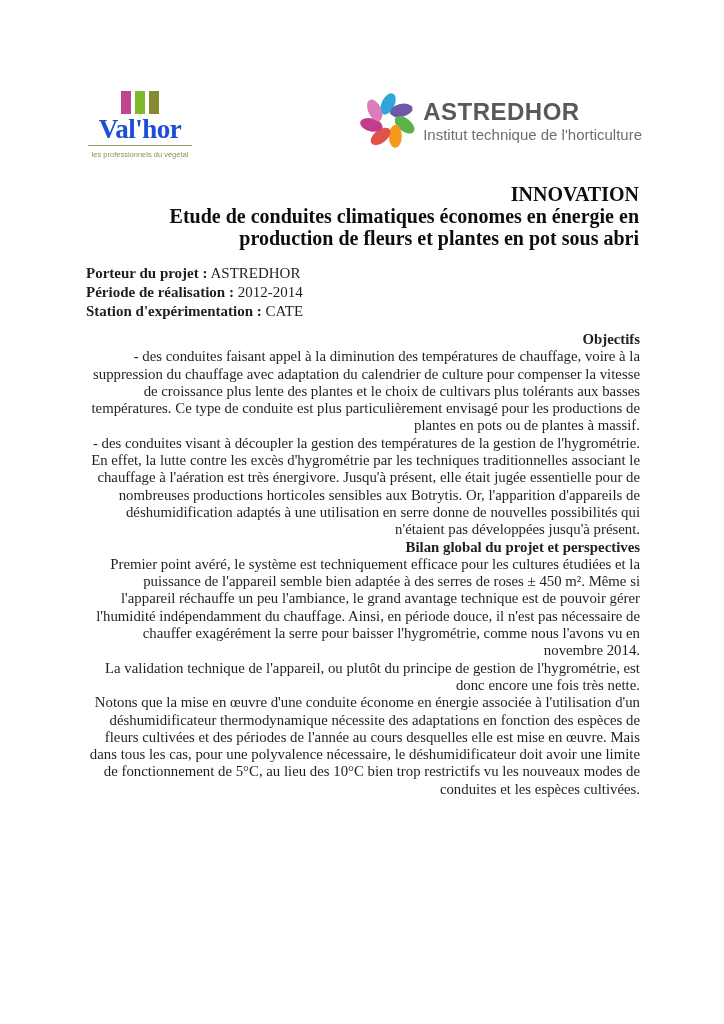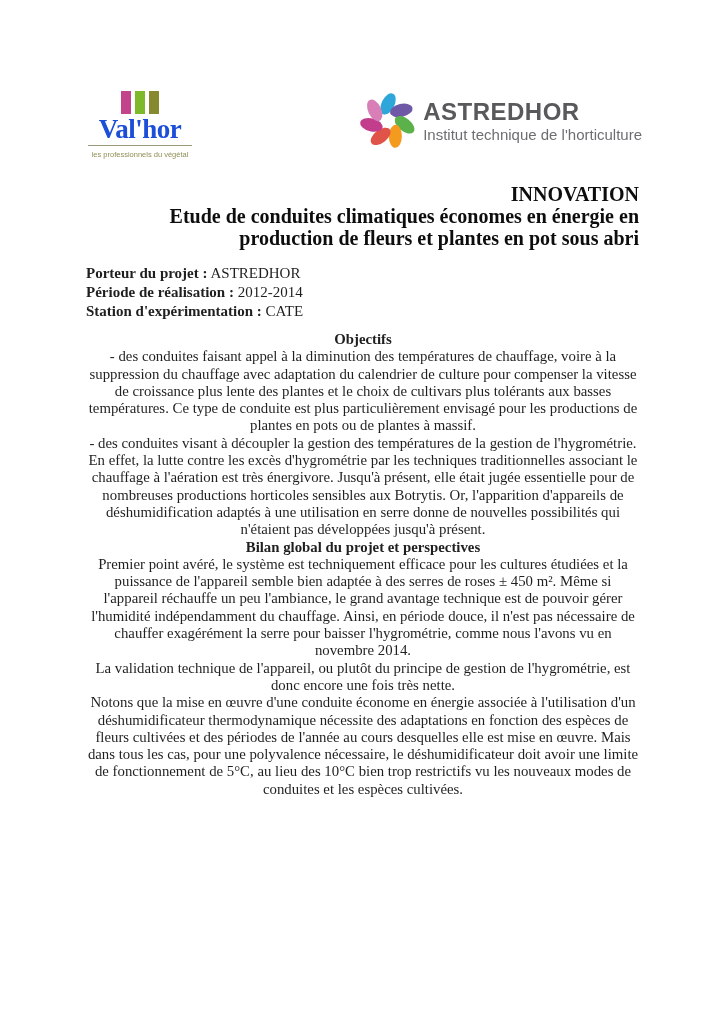--- a/index.html
+++ b/index.html
@@ -93,21 +93,21 @@
   .meta-row .lbl { font-weight: bold; }
 
   
   .body-block {
     position: absolute;
     top: 331px;
     left: 86px;
     width: 554px;
     font-size: 14.8px;
     line-height: 17.3px;
-    text-align: center;
+    text-align: right;
   }
   .body-block h2 {
     font-size: 14.8px;
     line-height: 17.3px;
     font-weight: bold;
     margin: 0;
   }
   .body-block p { margin: 0; }
   .gap-after { margin-bottom: 17.3px; }
   .gap-before { margin-top: 17.3px; }

